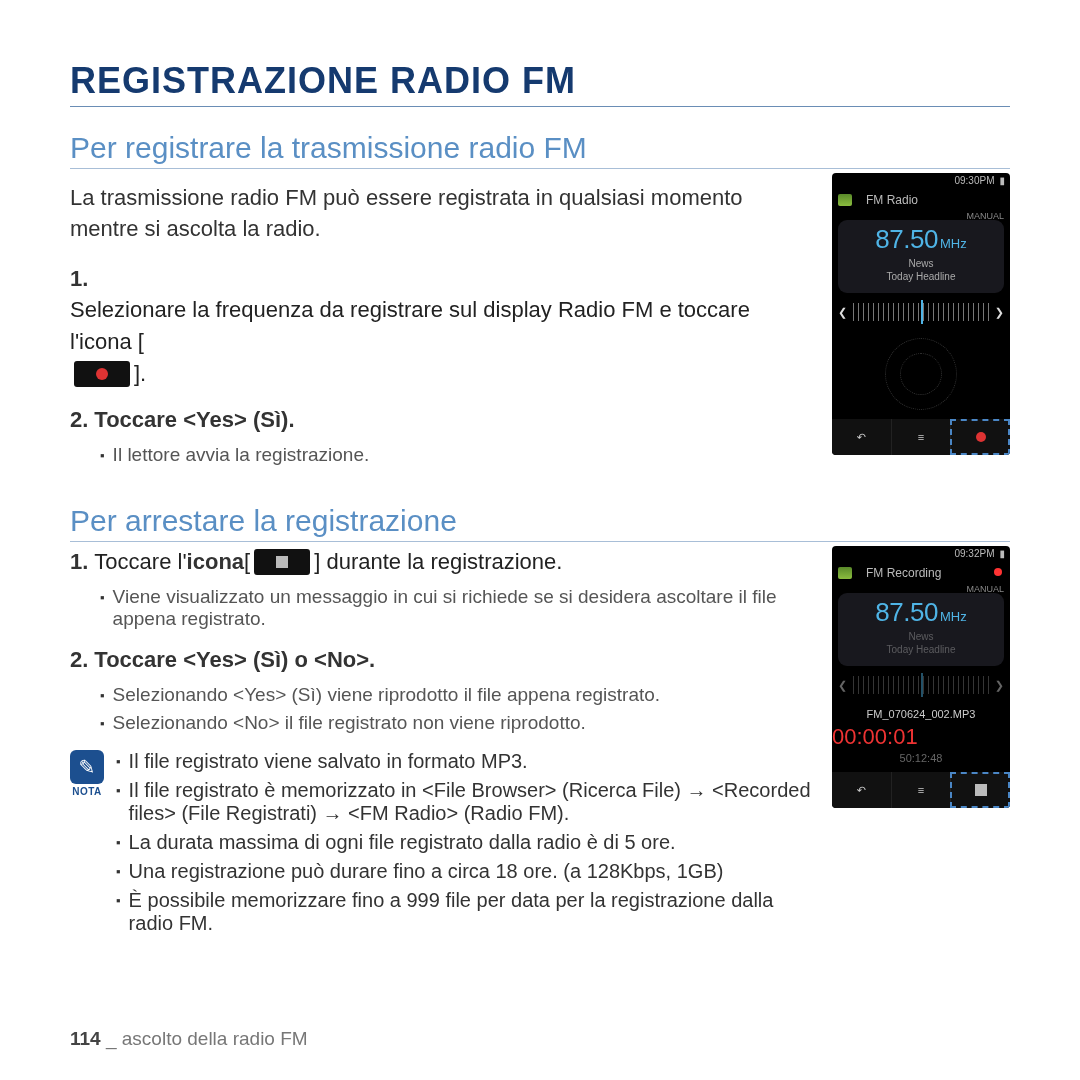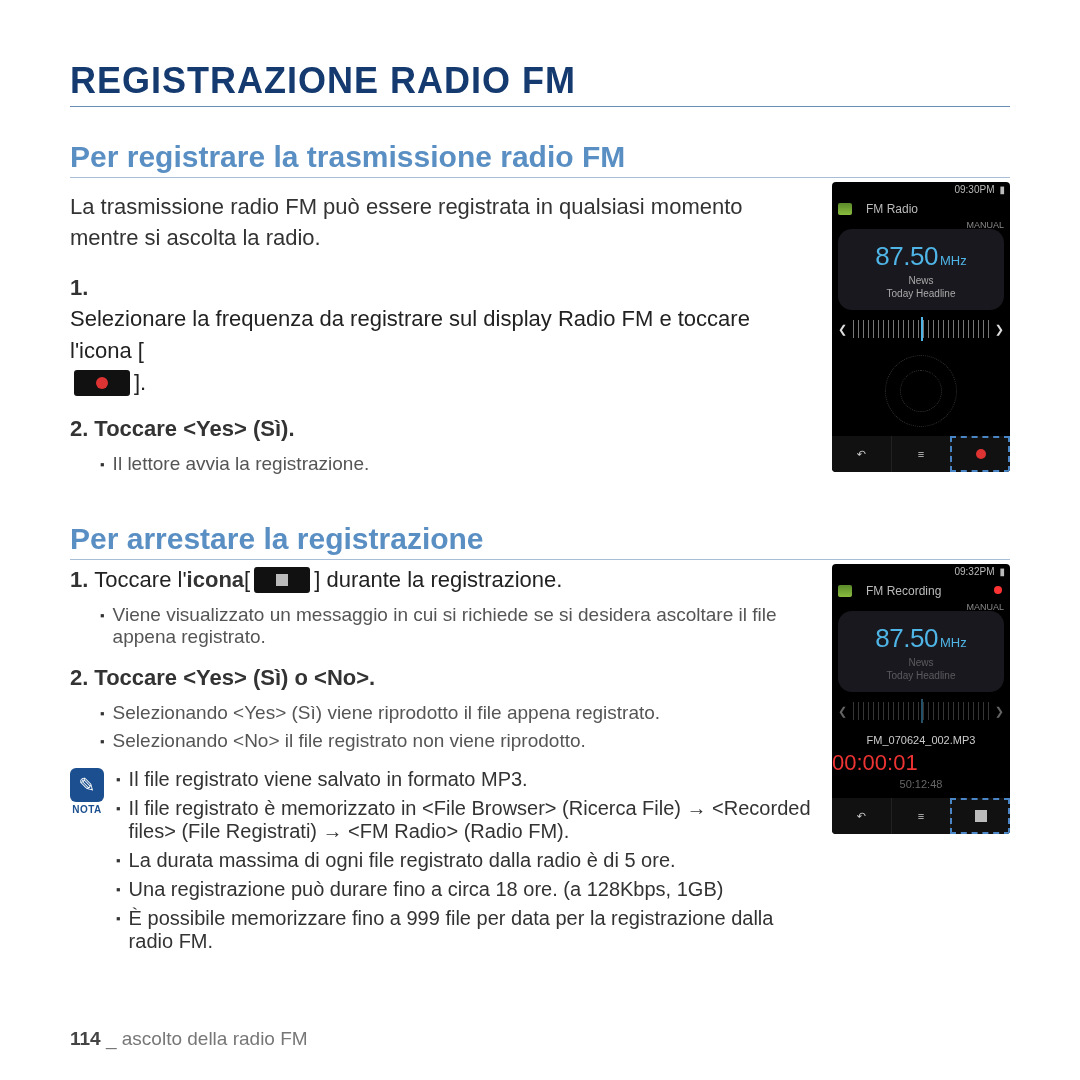--- a/index.html
+++ b/index.html
@@ -1,18 +1,18 @@
 <!DOCTYPE html>
 <html><head>
 <meta charset="utf-8">
 <style>
   * { box-sizing: border-box; }
   body { width:1080px; height:1080px; margin:0; background:#fff; font-family:Arial,Helvetica,sans-serif; color:#222; padding:60px 70px 20px 70px; position:relative; }
   h1 { font-size:36px; font-weight:bold; color:#153a6f; letter-spacing:1px; margin:0 0 4px 0; border-bottom:1px solid #6a8db5; padding-bottom:4px; }
-  h2 { font-size:30px; font-weight:bold; color:#5a8fc4; margin:33px 0 4px 0; border-bottom:1px solid #a8bed7; padding-bottom:3px; }
+  h2 { font-size:30px; font-weight:normal; color:#5a8fc4; margin:24px 0 4px 0; border-bottom:1px solid #a8bed7; padding-bottom:3px; }
   .row { display:flex; gap:18px; align-items:flex-start; }
   .txt { flex:1; }
   p.intro { font-size:22px; color:#333; line-height:1.4; margin:10px 0 18px 0; }
   ol { list-style:none; padding:0; margin:0; counter-reset:item; }
   ol > li { margin-bottom:14px; }
   ol > li .line { display:flex; flex-wrap:wrap; align-items:center; font-size:22px; line-height:1.45; }
   .num { font-weight:bold; color:#333; margin-right:6px; }
   .bold { font-weight:bold; color:#333; }
   .icon-inline { display:inline-flex; align-items:center; justify-content:center; width:56px; height:26px; background:#111; border-radius:3px; margin:0 4px; }
   .rec-dot { width:12px; height:12px; border-radius:50%; background:#d33; }
@@ -28,21 +28,21 @@
   .note-text ul.sub li { font-size:20px; color:#333; }
   .footer { position:absolute; left:70px; bottom:30px; font-size:19px; color:#777; }
   .footer .pg { font-weight:bold; color:#444; }
 
   
   .device { width:178px; flex-shrink:0; background:#000; border-radius:4px; overflow:hidden; color:#bbb; font-size:11px; position:relative; }
   .device .status { display:flex; align-items:center; justify-content:flex-end; gap:5px; padding:2px 5px; font-size:10px; }
   .device .titlebar { display:flex; align-items:center; gap:14px; padding:5px 6px; font-size:12px; }
   .radio-ico { width:14px; height:12px; background:linear-gradient(#5a8a2a,#8bbd3f); border-radius:2px; position:relative; }
   .badge-manual { position:absolute; right:6px; top:38px; font-size:9px; color:#888; }
-  .freq-box { background:rgba(40,40,50,.6); margin:8px 6px 0; padding:12px 4px 10px; border-radius:14px; text-align:center; }
+  .freq-box { background:rgba(40,40,50,.6); margin:8px 6px 0; padding:4px 4px 10px; border-radius:9px; text-align:center; }
   .freq { color:#4fb4e6; font-size:26px; font-weight:normal; letter-spacing:-0.5px; }
   .mhz { color:#4fb4e6; font-size:13px; margin-left:2px; }
   .freq-sub { font-size:10px; color:#aaa; line-height:1.3; margin-top:2px; }
   .dial { margin:6px 6px 0; height:26px; display:flex; align-items:center; justify-content:space-between; color:#ddd; }
   .ticks { flex:1; height:18px; margin:0 6px; background:repeating-linear-gradient(to right,#777 0 1px,transparent 1px 5px); position:relative; }
   .ticks::after { content:""; position:absolute; left:50%; top:-3px; width:2px; height:24px; background:#4fb4e6; }
   .circle-field { height:90px; position:relative; margin:4px 0 0; }
   .circle-field::before { content:""; position:absolute; left:50%; top:50%; width:70px; height:70px; border:1px dotted #333; border-radius:50%; transform:translate(-50%,-50%); }
   .circle-field::after { content:""; position:absolute; left:50%; top:50%; width:40px; height:40px; border:1px dotted #333; border-radius:50%; transform:translate(-50%,-50%); }
   .bottombar { display:flex; height:36px; }

